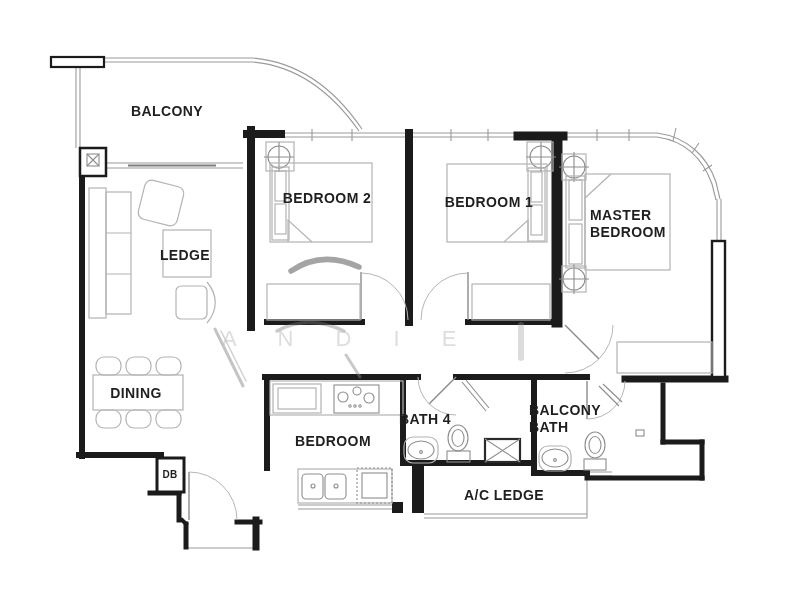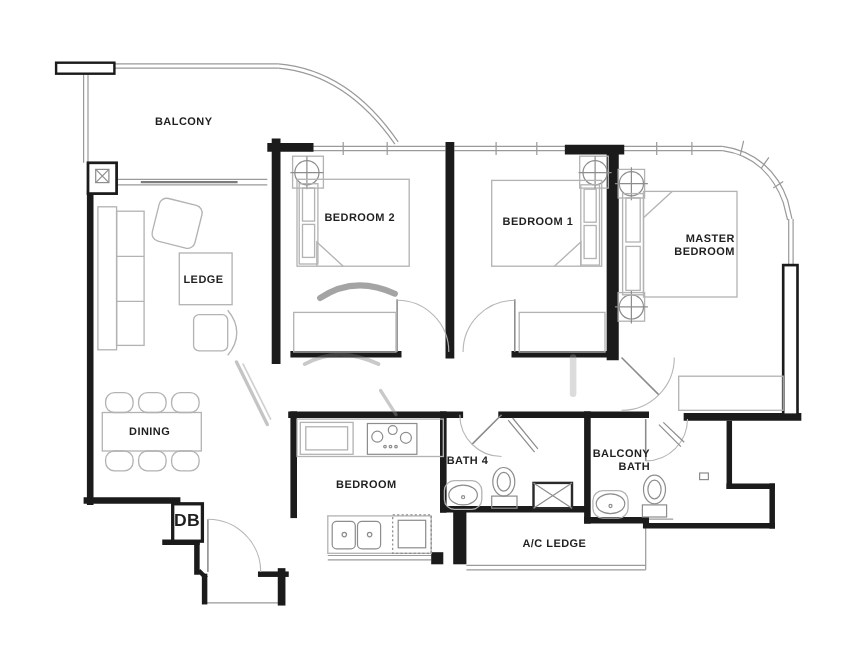--- a/index.html
+++ b/index.html
@@ -16,25 +16,25 @@
   .winmid{stroke:#7d7d7d;fill:none;}
   .furn{stroke:var(--furniture,#b3b3b3);fill:none;stroke-width:1.2;}
   .fix{stroke:var(--fixture,#8d8d8d);fill:none;stroke-width:1.1;}
   .doorArc{stroke:#b6b6b6;fill:none;stroke-width:1;}
   .doorLeaf{stroke:#8a8a8a;fill:none;stroke-width:1.4;}
   .shaft{stroke:#2a2a2a;fill:#fff;stroke-width:2.2;}
   .smudge{fill:none;stroke-linecap:round;}
   
   .lbl{
     position:absolute;transform:translate(-50%,-50%);
-    font-size:10px;font-weight:600;letter-spacing:.4px;
+    font-size:14px;font-weight:600;letter-spacing:.4px;
     color:var(--label,#1f1f1f);white-space:nowrap;z-index:3;
   }
-  .lbl.wrap{white-space:normal;text-align:right;line-height:1.2;}
-  .lbl.small{font-size:16px;letter-spacing:.2px;}
+  .lbl.wrap{white-space:normal;text-align:left;line-height:1.2;}
+  .lbl.small{font-size:10px;letter-spacing:.2px;}
   .wm{
     position:absolute;z-index:2;font-weight:400;font-size:22px;
     letter-spacing:18px;color:var(--watermark,#c3c3c3);opacity:.55;white-space:nowrap;
   }
 </style>
 </head>
 <body>
 
 <div id="stage">
 
@@ -273,20 +273,21 @@
     <g>
       <path class="smudge" d="M291,271 Q322,250 359,267" stroke="#4a4a4a" stroke-width="5.5" opacity=".5"></path>
       <path class="smudge" d="M277,331 Q308,314 344,331" stroke="#777" stroke-width="3.5" opacity=".4"></path>
       <path class="smudge" d="M215,329 L243,386" stroke="#8a8a8a" stroke-width="3" opacity=".5"></path>
       <path class="smudge" d="M221,331 L246,381" stroke="#8a8a8a" stroke-width="1.5" opacity=".4"></path>
       <path class="smudge" d="M346,355 L360,377" stroke="#888" stroke-width="3" opacity=".45"></path>
       <path class="smudge" d="M521,325 V358" stroke="#9a9a9a" stroke-width="6" opacity=".35"></path>
     </g>
   </svg>
 
+  <div class="wm" style="left:222px;top:326px">A N D I E</div>
 
   <div class="lbl" style="left:167px;top:111px">BALCONY</div>
   <div class="lbl" style="left:185px;top:255px">LEDGE</div>
   <div class="lbl" style="left:136px;top:393px">DINING</div>
   <div class="lbl" style="left:327px;top:198px">BEDROOM 2</div>
   <div class="lbl" style="left:489px;top:202px">BEDROOM 1</div>
   <div class="lbl wrap" style="left:629px;top:224px;width:78px">MASTER BEDROOM</div>
   <div class="lbl" style="left:333px;top:441px">BEDROOM</div>
   <div class="lbl" style="left:425px;top:419px">BATH 4</div>
   <div class="lbl wrap" style="left:560px;top:419px;width:62px">BALCONY BATH</div>

